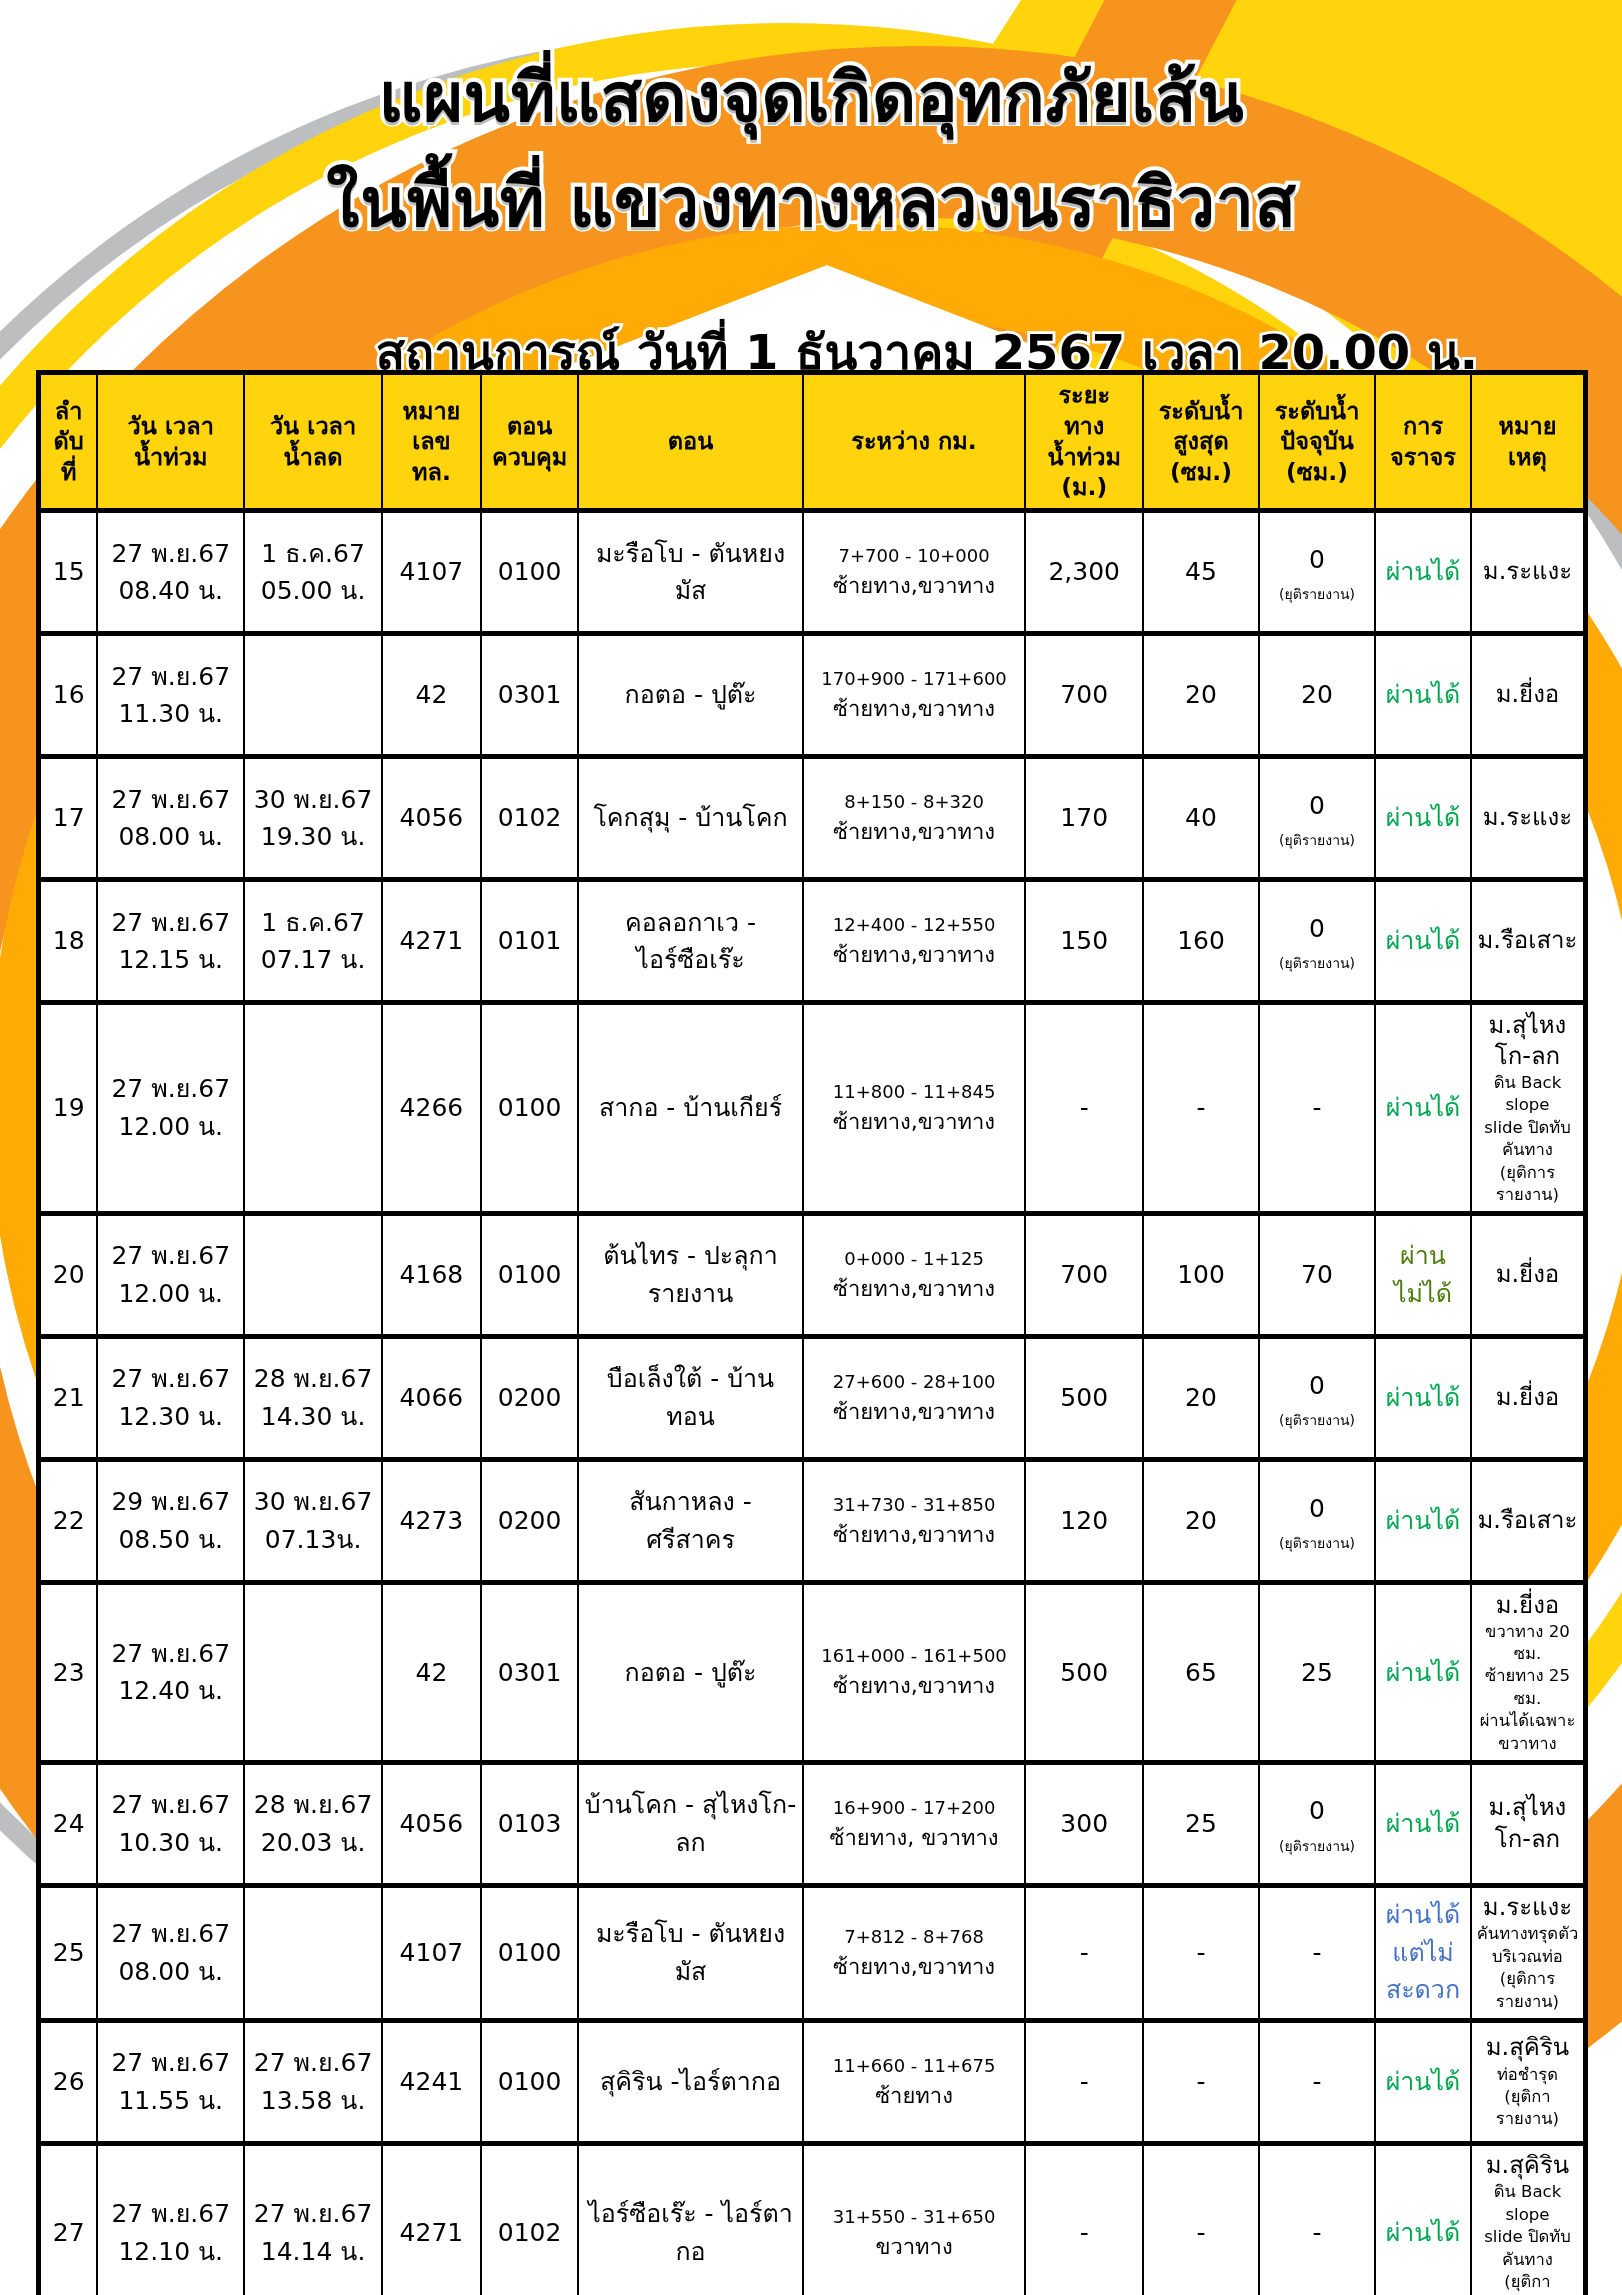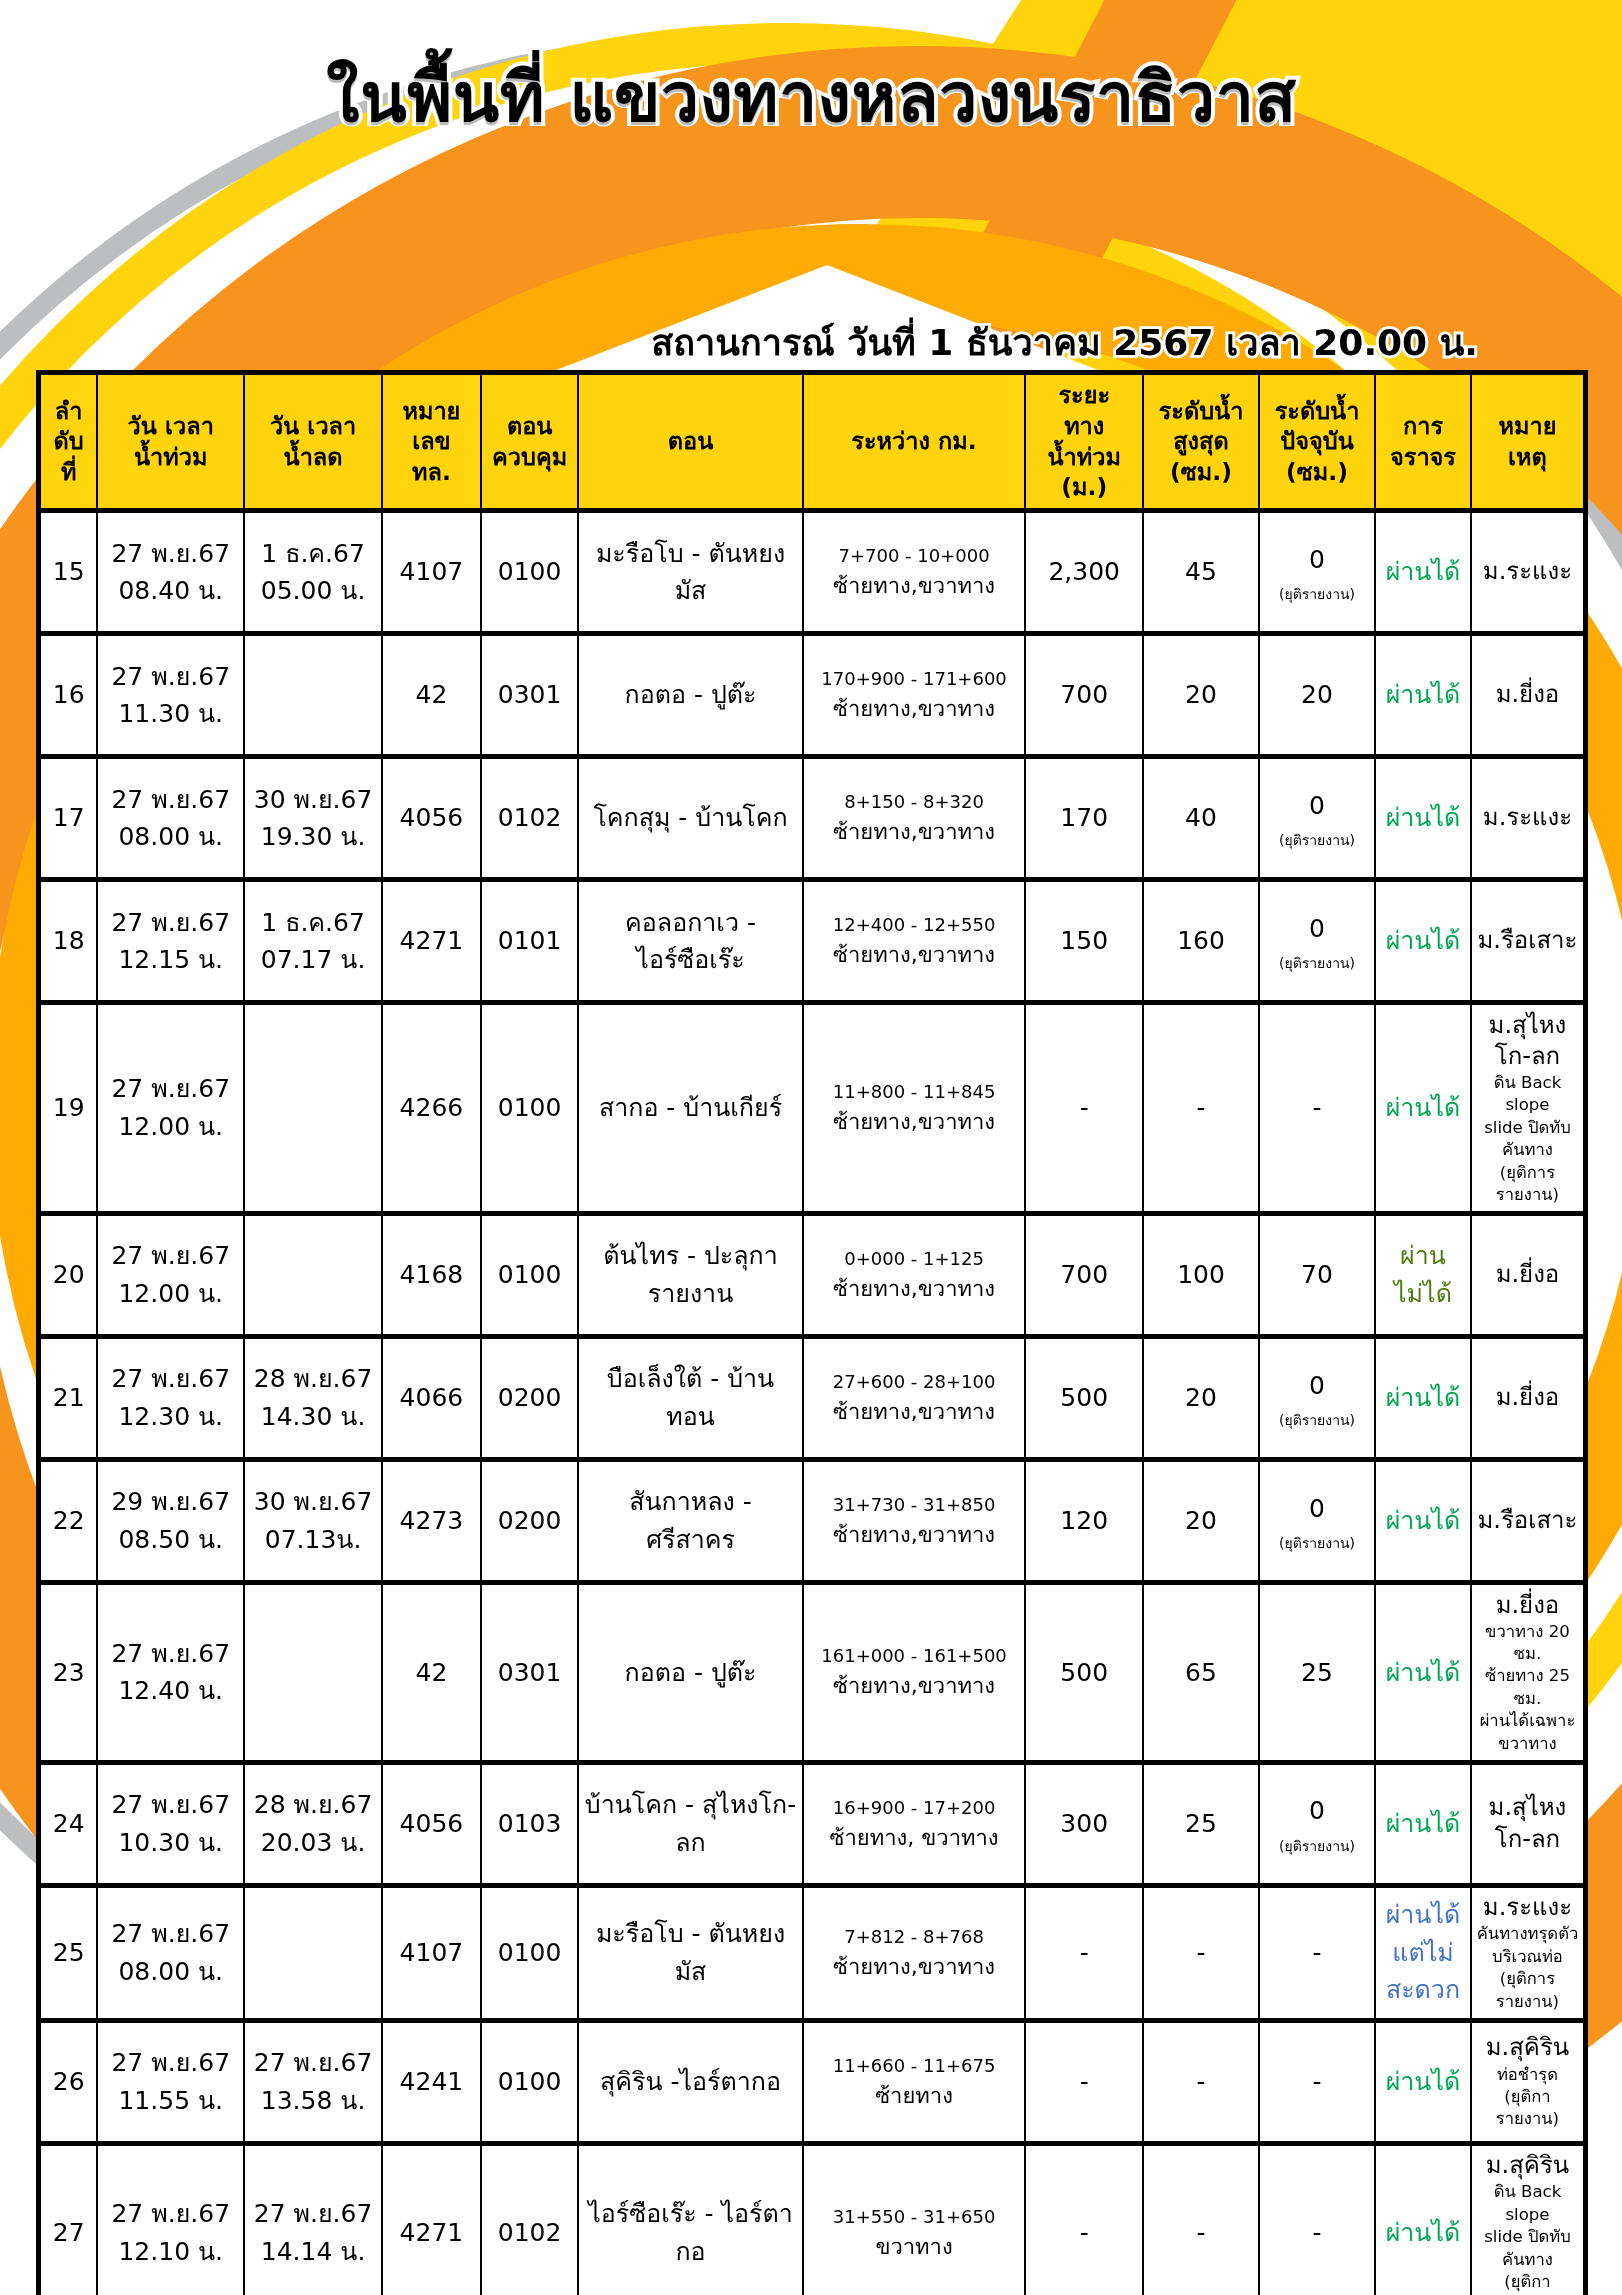--- a/index.html
+++ b/index.html
@@ -31,21 +31,21 @@
     border-radius:50%;z-index:3;}
   
   #page-title{
     position:absolute;top:45px;left:0;width:1623px;text-align:center;z-index:6;
     font-size:68px;font-weight:900;line-height:1.55;letter-spacing:0.6px;
     -webkit-text-stroke:8px #fff;paint-order:stroke fill;
     text-shadow:0 3.4px 0 #bbb;
   }
   #report-subtitle{
     position:absolute;top:314px;right:145px;z-index:6;
-    font-size:36px;font-weight:800;
+    font-size:48px;font-weight:800;
     -webkit-text-stroke:5.7px #fff;paint-order:stroke fill;
   }
   
   #flood-table{
     position:absolute;left:36px;top:370px;width:1552px;z-index:10;
     border-collapse:collapse;table-layout:fixed;background:#fff;
     border:5.2px solid #000;
   }
   #flood-table tr{border-bottom:5.2px solid #000;}
   #flood-table th,#flood-table td{
@@ -84,20 +84,21 @@
 <div class="decor ring" id="ring-white"></div>
 <div class="decor ring" id="ring-orange"></div>
 <div class="decor ring" id="ring-orange2"></div>
 <div class="decor" id="mountain"></div>
 <div class="decor" id="bottom-orange"></div>
 <div class="decor" id="bottom-circle"></div>
 <div class="decor" id="bottom-gray"></div>
 <div class="decor" id="bottom-white"></div>
 
 <div id="page-title">
+  <div>แผนที่แสดงจุดเกิดอุทกภัยเส้น</div>
   <div>ในพื้นที่ แขวงทางหลวงนราธิวาส</div>
 </div>
 <div id="report-subtitle">สถานการณ์ วันที่ 1 ธันวาคม 2567 เวลา 20.00 น.</div>
 
 <table id="flood-table">
   <colgroup>
     <col class="c1">
       <col class="c2">
       <col class="c3">
       <col class="c4">

